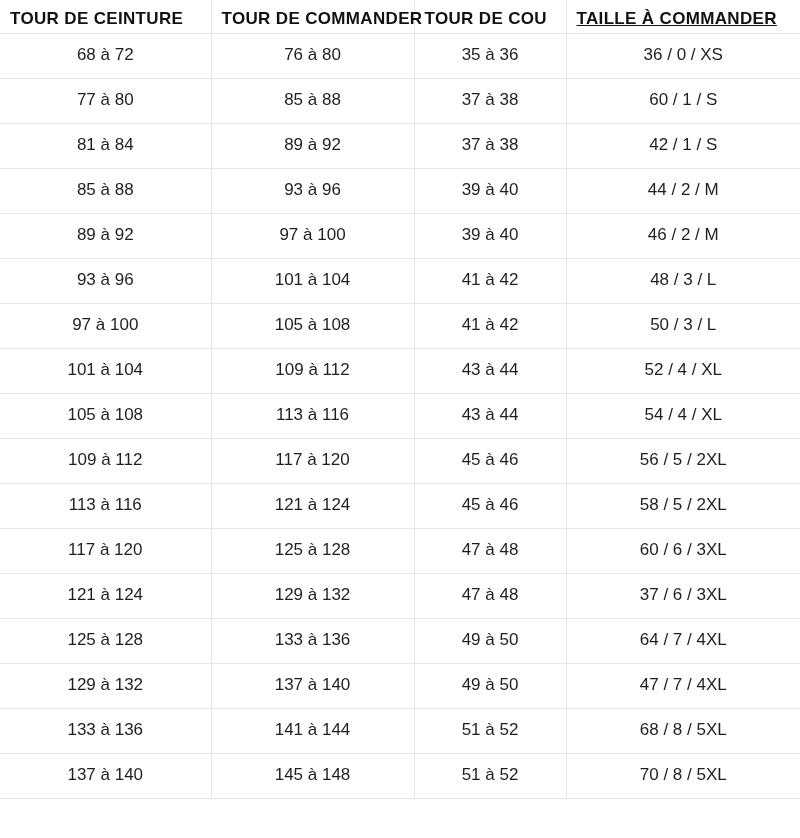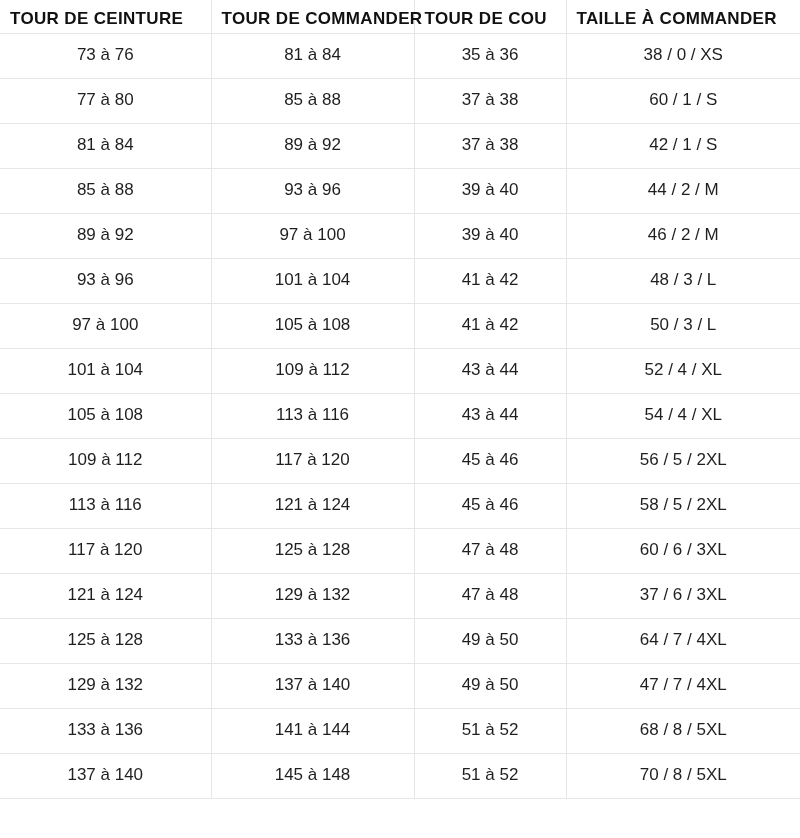--- a/index.html
+++ b/index.html
@@ -44,20 +44,21 @@
     letter-spacing: 0.02em;
     line-height: 1;
     color: #111111;
     background: #ffffff;
     border-right: 1px solid #e6e6e6;
     border-bottom: 1px solid #e6e6e6;
     white-space: nowrap;
   }
   table.size-table thead th:last-child {
     border-right: none;
+    text-decoration: underline;
   }
 
   table.size-table tbody td {
     height: 45px;
     box-sizing: border-box;
     padding: 0 8px;
     text-align: center;
     vertical-align: middle;
     font-size: 17px;
     font-weight: 400;
@@ -86,24 +87,24 @@
     <thead>
       <tr>
         <th>TOUR DE CEINTURE</th>
         <th>TOUR DE COMMANDER</th>
         <th>TOUR DE COU</th>
         <th>TAILLE À COMMANDER</th>
       </tr>
     </thead>
     <tbody id="table-body">
         <tr>
-          <td>73 à 76</td>
-          <td>81 à 84</td>
+          <td>68 à 72</td>
+          <td>76 à 80</td>
           <td>35 à 36</td>
-          <td>38 / 0 / XS</td>
+          <td>36 / 0 / XS</td>
         </tr>
         <tr>
           <td>77 à 80</td>
           <td>85 à 88</td>
           <td>37 à 38</td>
           <td>60 / 1 / S</td>
         </tr>
         <tr>
           <td>81 à 84</td>
           <td>89 à 92</td>

